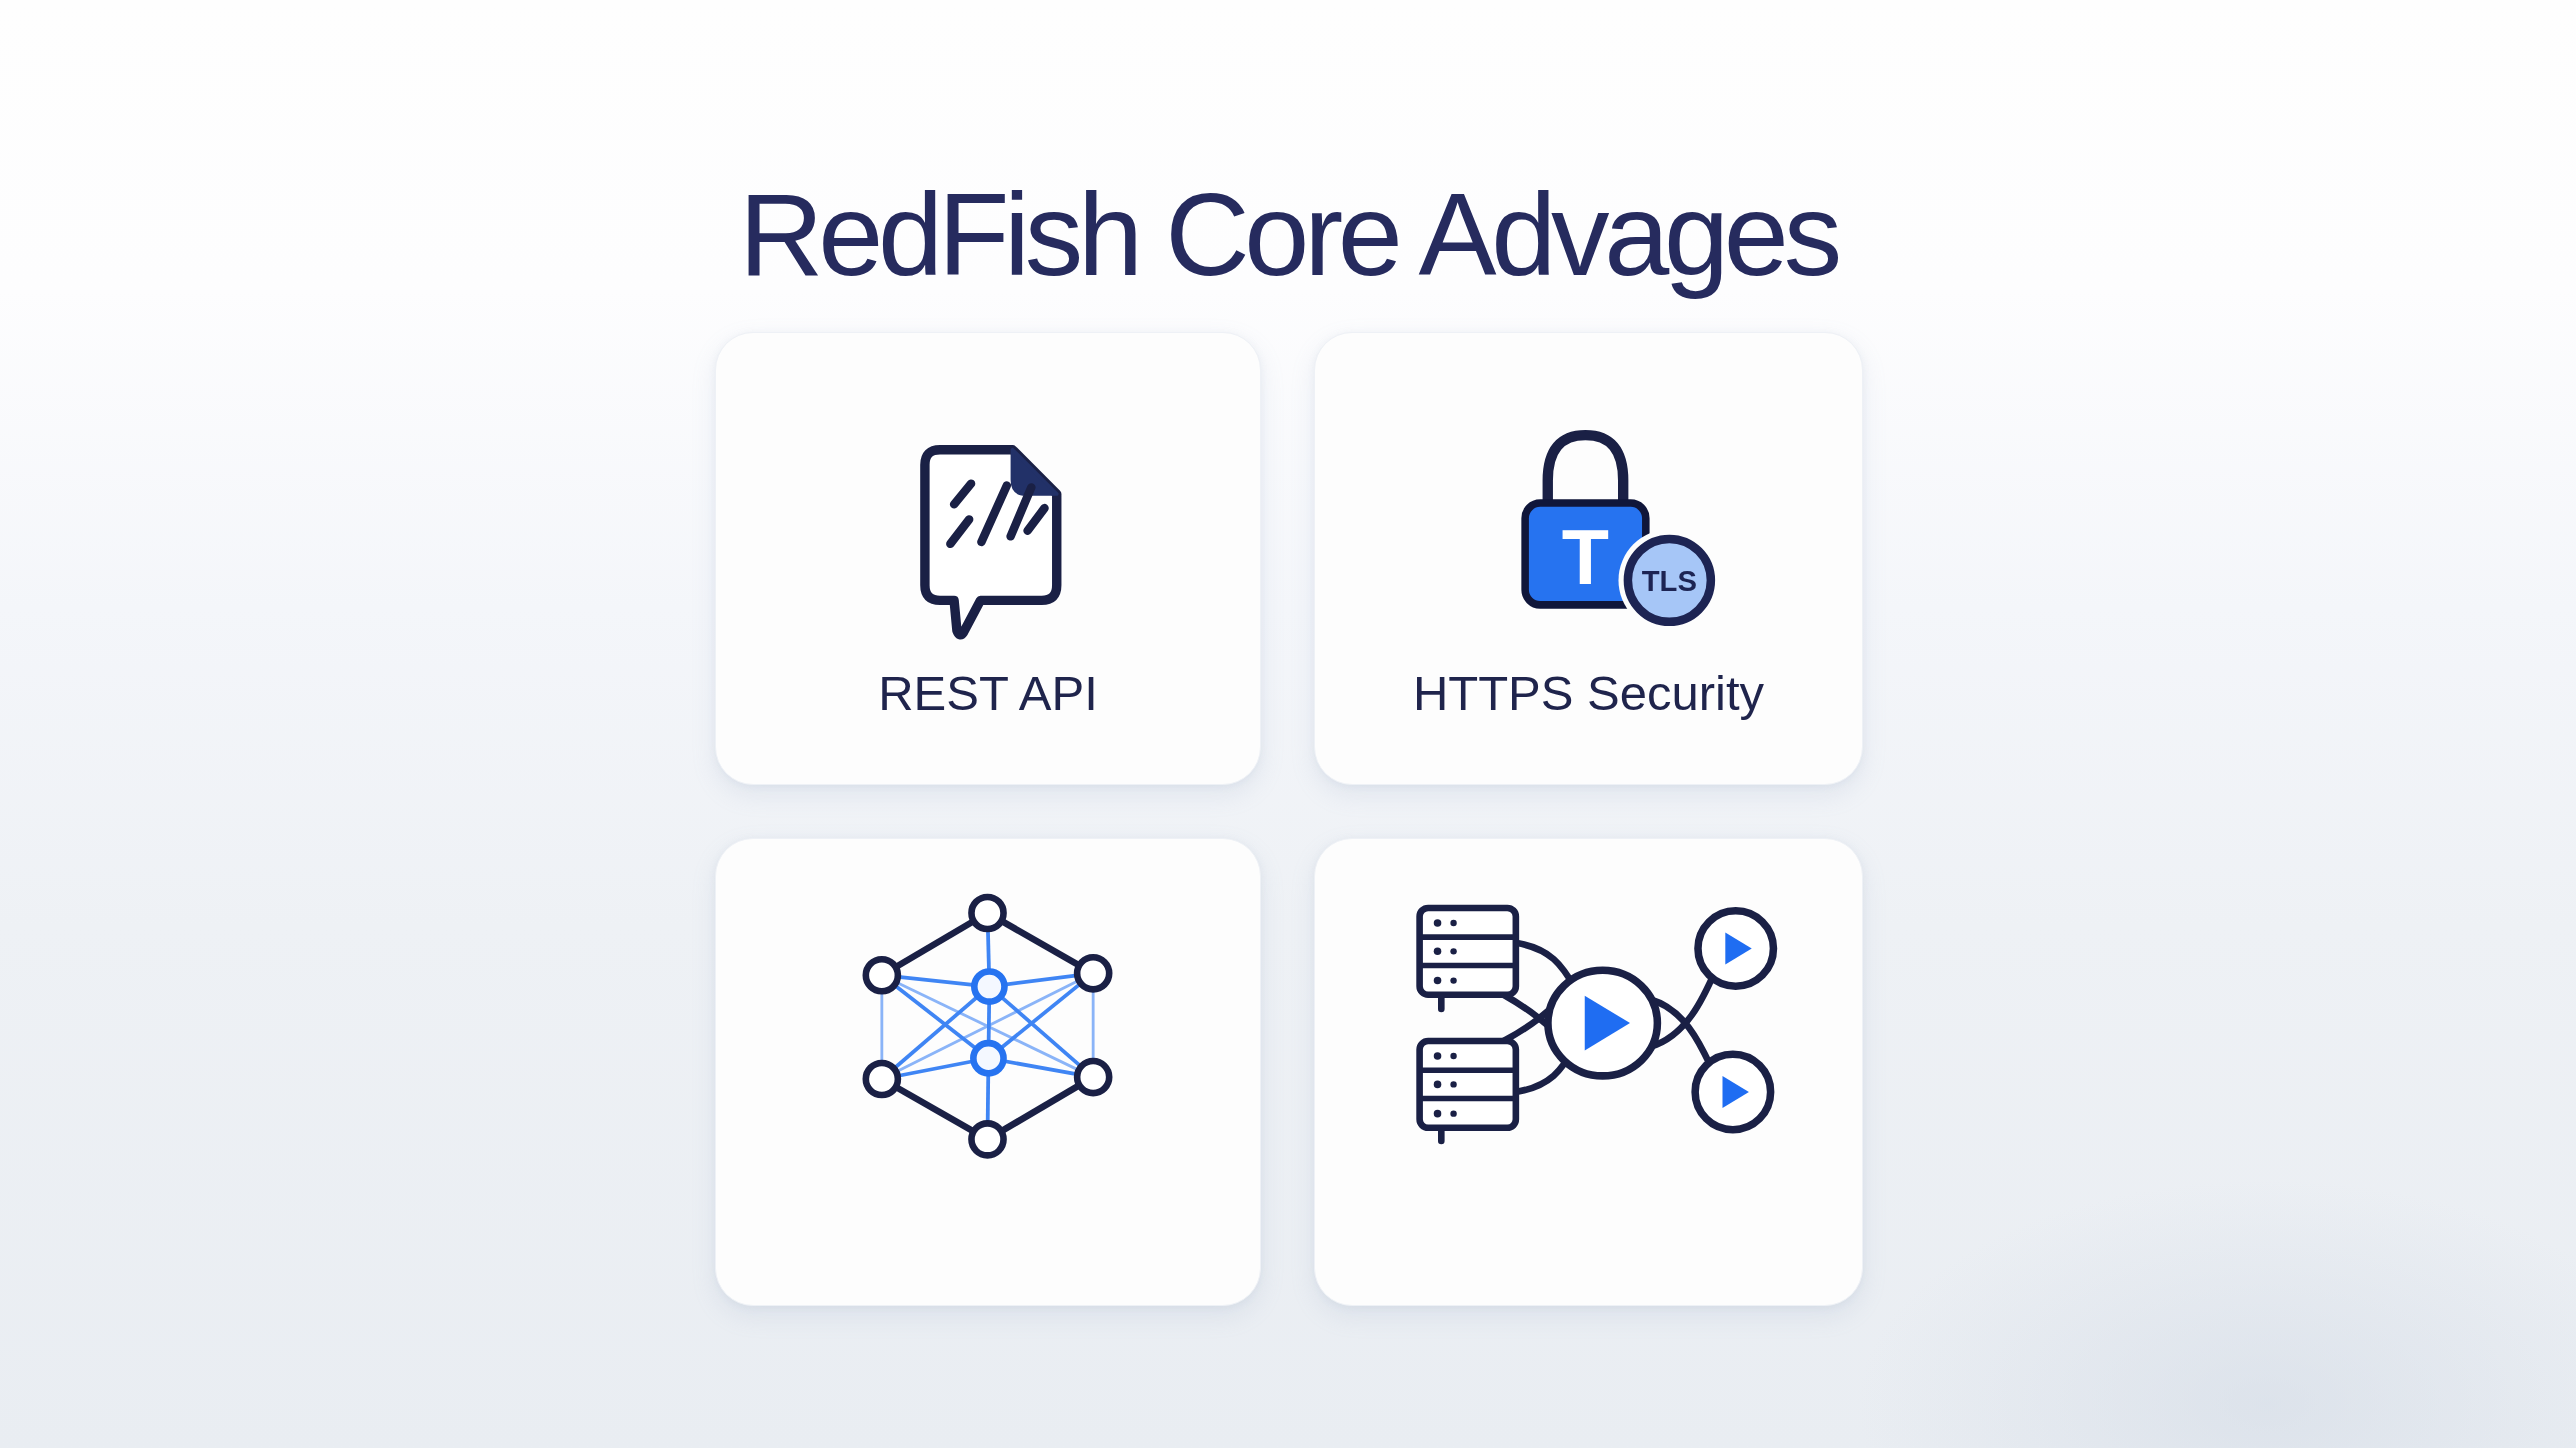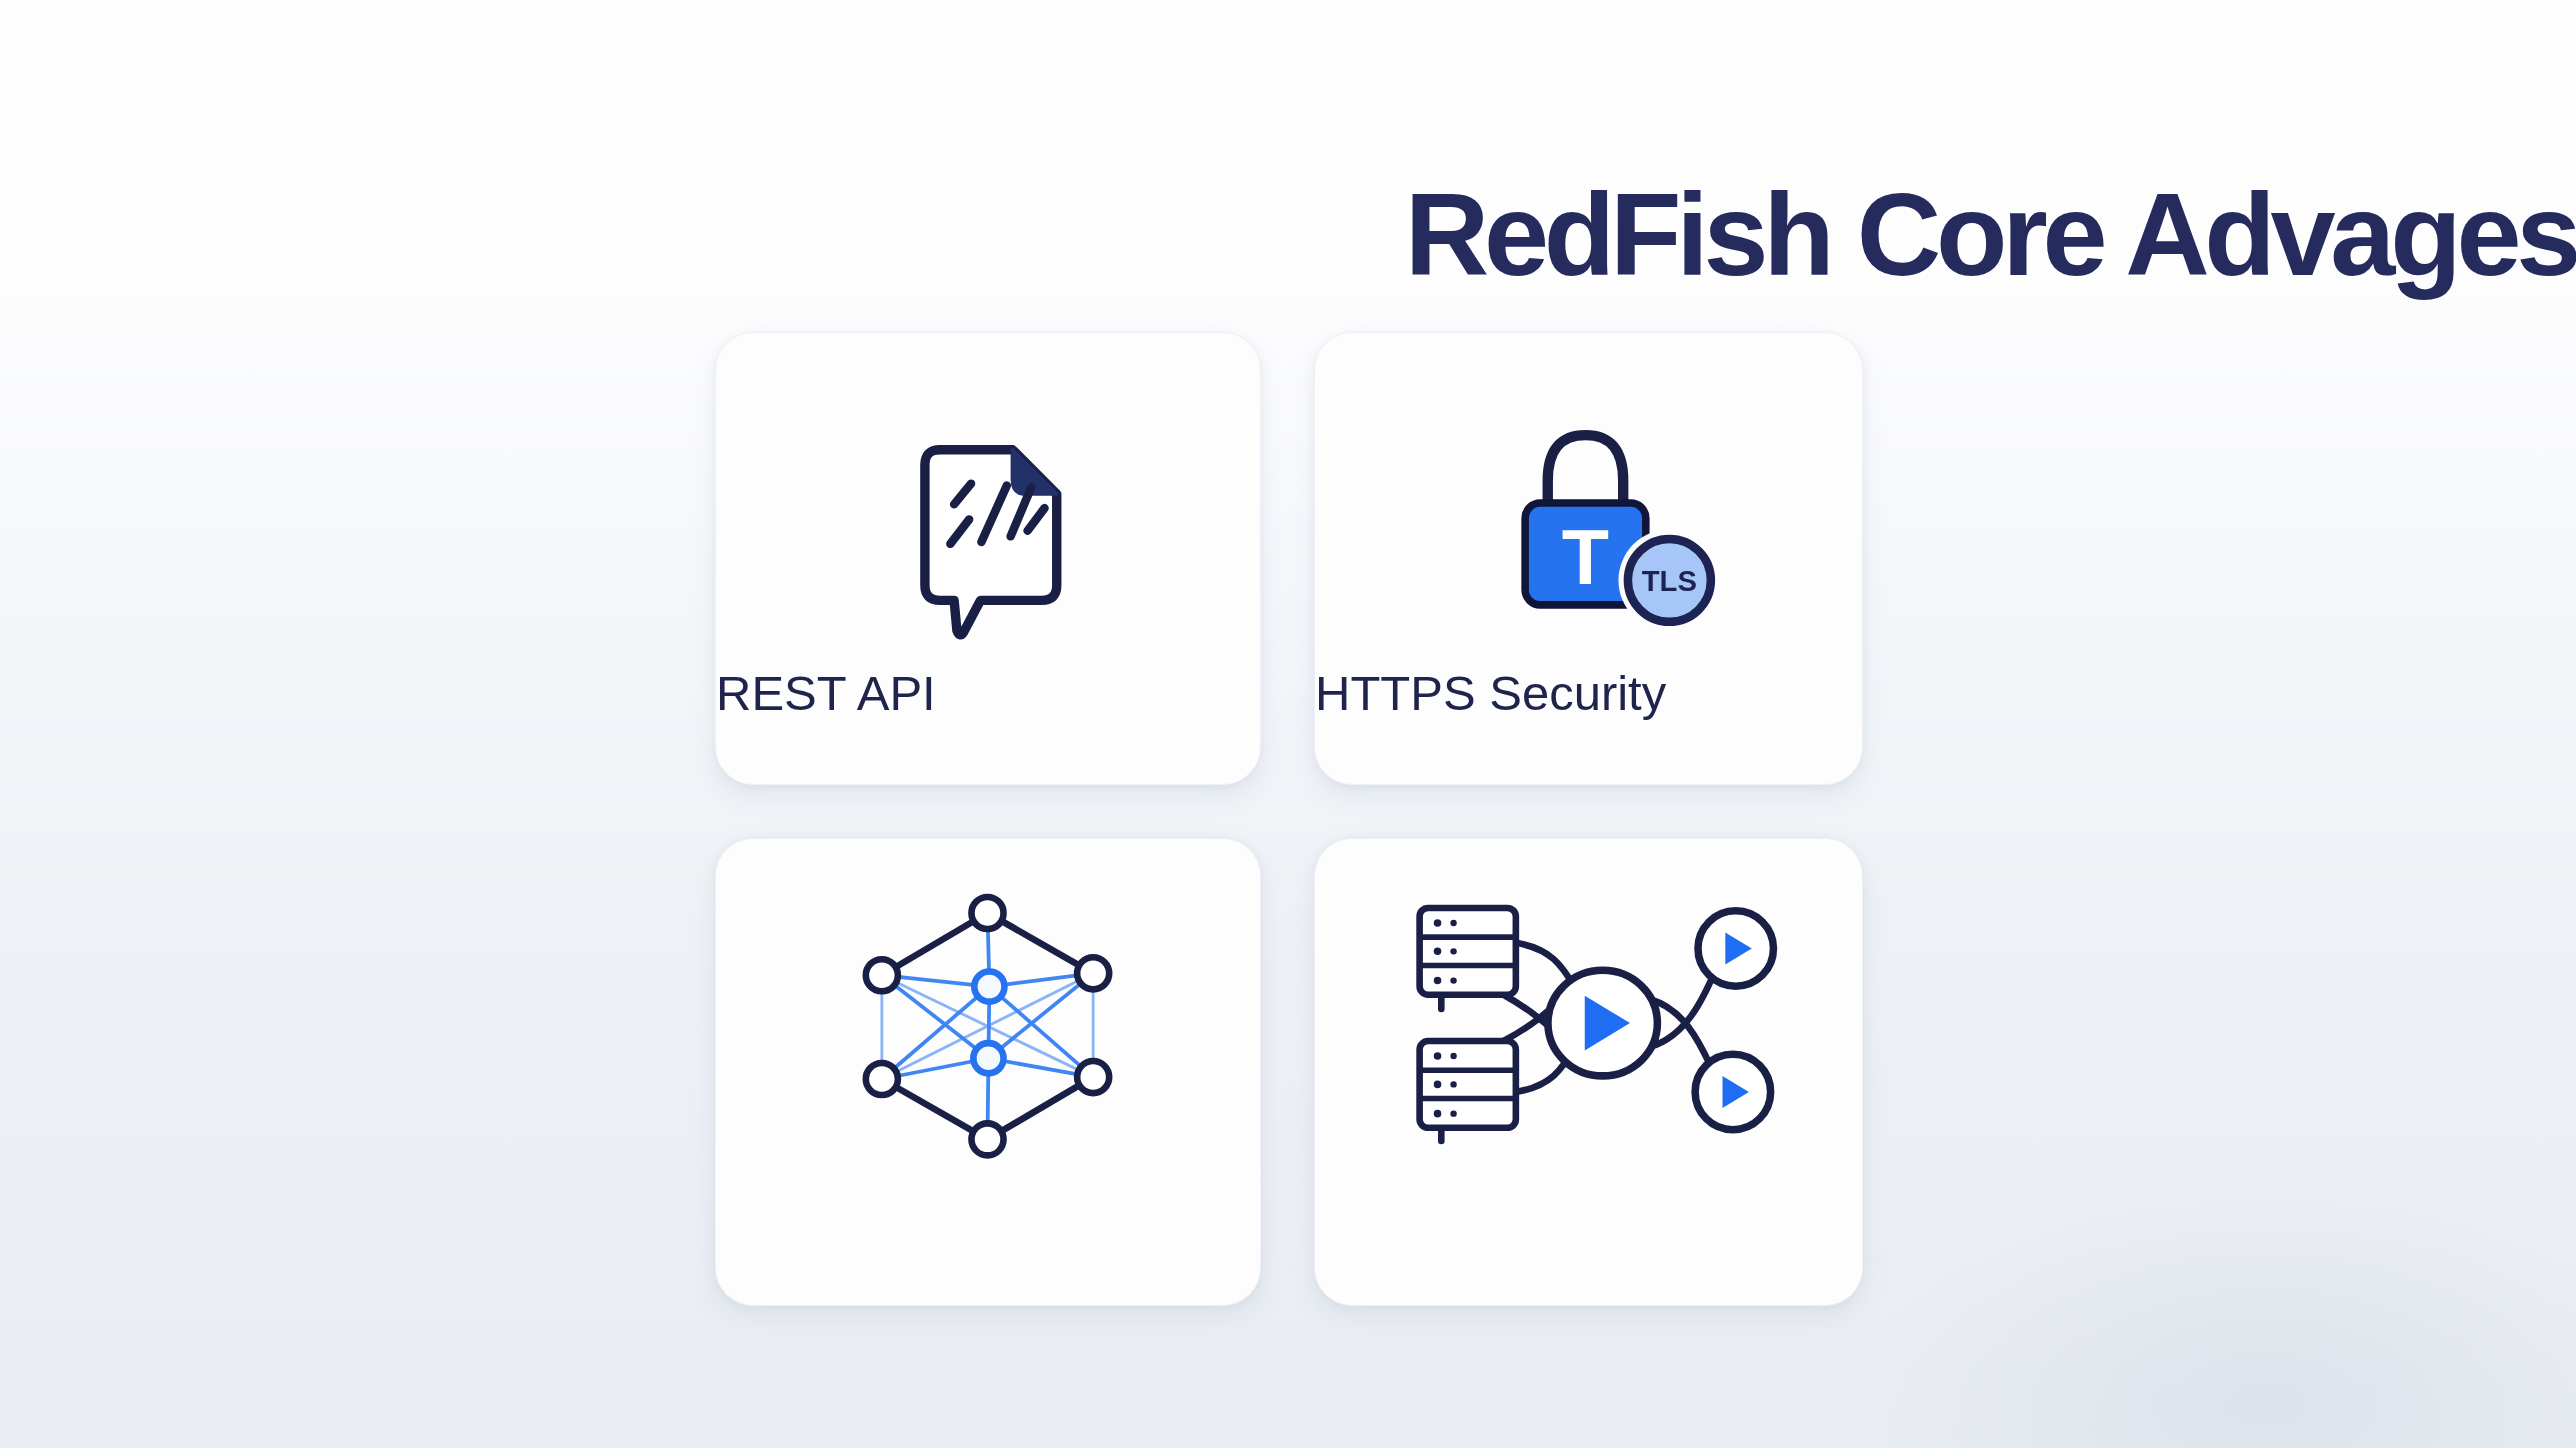--- a/index.html
+++ b/index.html
@@ -5,37 +5,38 @@
   html,body{margin:0;padding:0;}
   body{
     width:2576px;height:1448px;position:relative;overflow:hidden;
     font-family:"Liberation Sans", sans-serif;
     background:
       radial-gradient(585px 321px at 88% 97%, rgba(210,218,229,.55), rgba(210,218,229,0) 70%),
       linear-gradient(180deg,#fefefe 0%,#fdfdfe 20%,#f4f6fa 42%,#eef1f5 64%,#e9edf2 100%);
   }
   .title{
     position:absolute;top:91px;left:0;right:0;
-    text-align:right;
-    font-size:117px;font-weight:700;letter-spacing:-0.045em;line-height:1.12;
+    text-align:center;
+    font-size:117px;font-weight:400;letter-spacing:-0.045em;line-height:1.12;
     color:#262b5e;
   }
   .card{
     position:absolute;
     background:#fdfdfd;
     border:0.9px solid #eef1f6;
     border-radius:38px;
     box-shadow:0 9.4px 24.5px rgba(145,160,190,.16), 0 1.9px 7.5px rgba(150,165,190,.10);
   }
   .card-1{left:715px;top:332px;width:544px;height:451px;}
   .card-2{left:1314px;top:332px;width:547px;height:451px;}
   .card-3{left:715px;top:838px;width:544px;height:466px;}
   .card-4{left:1314px;top:838px;width:547px;height:466px;}
   .card-label{
     position:absolute;bottom:66px;left:0;right:0;
+    text-align:center;
     font-size:49px;font-weight:400;color:#1f244c;line-height:49px;
     letter-spacing:0;
   }
   .icon{position:absolute;display:block;}
   .icon-doc{left:168px;top:96px;}
   .icon-lock{left:159px;top:72px;}
   .icon-net{left:130px;top:53px;}
   .icon-auto{left:98px;top:64px;}
   .svg-text{font-family:"Liberation Sans", sans-serif;font-weight:700;}
 </style>

